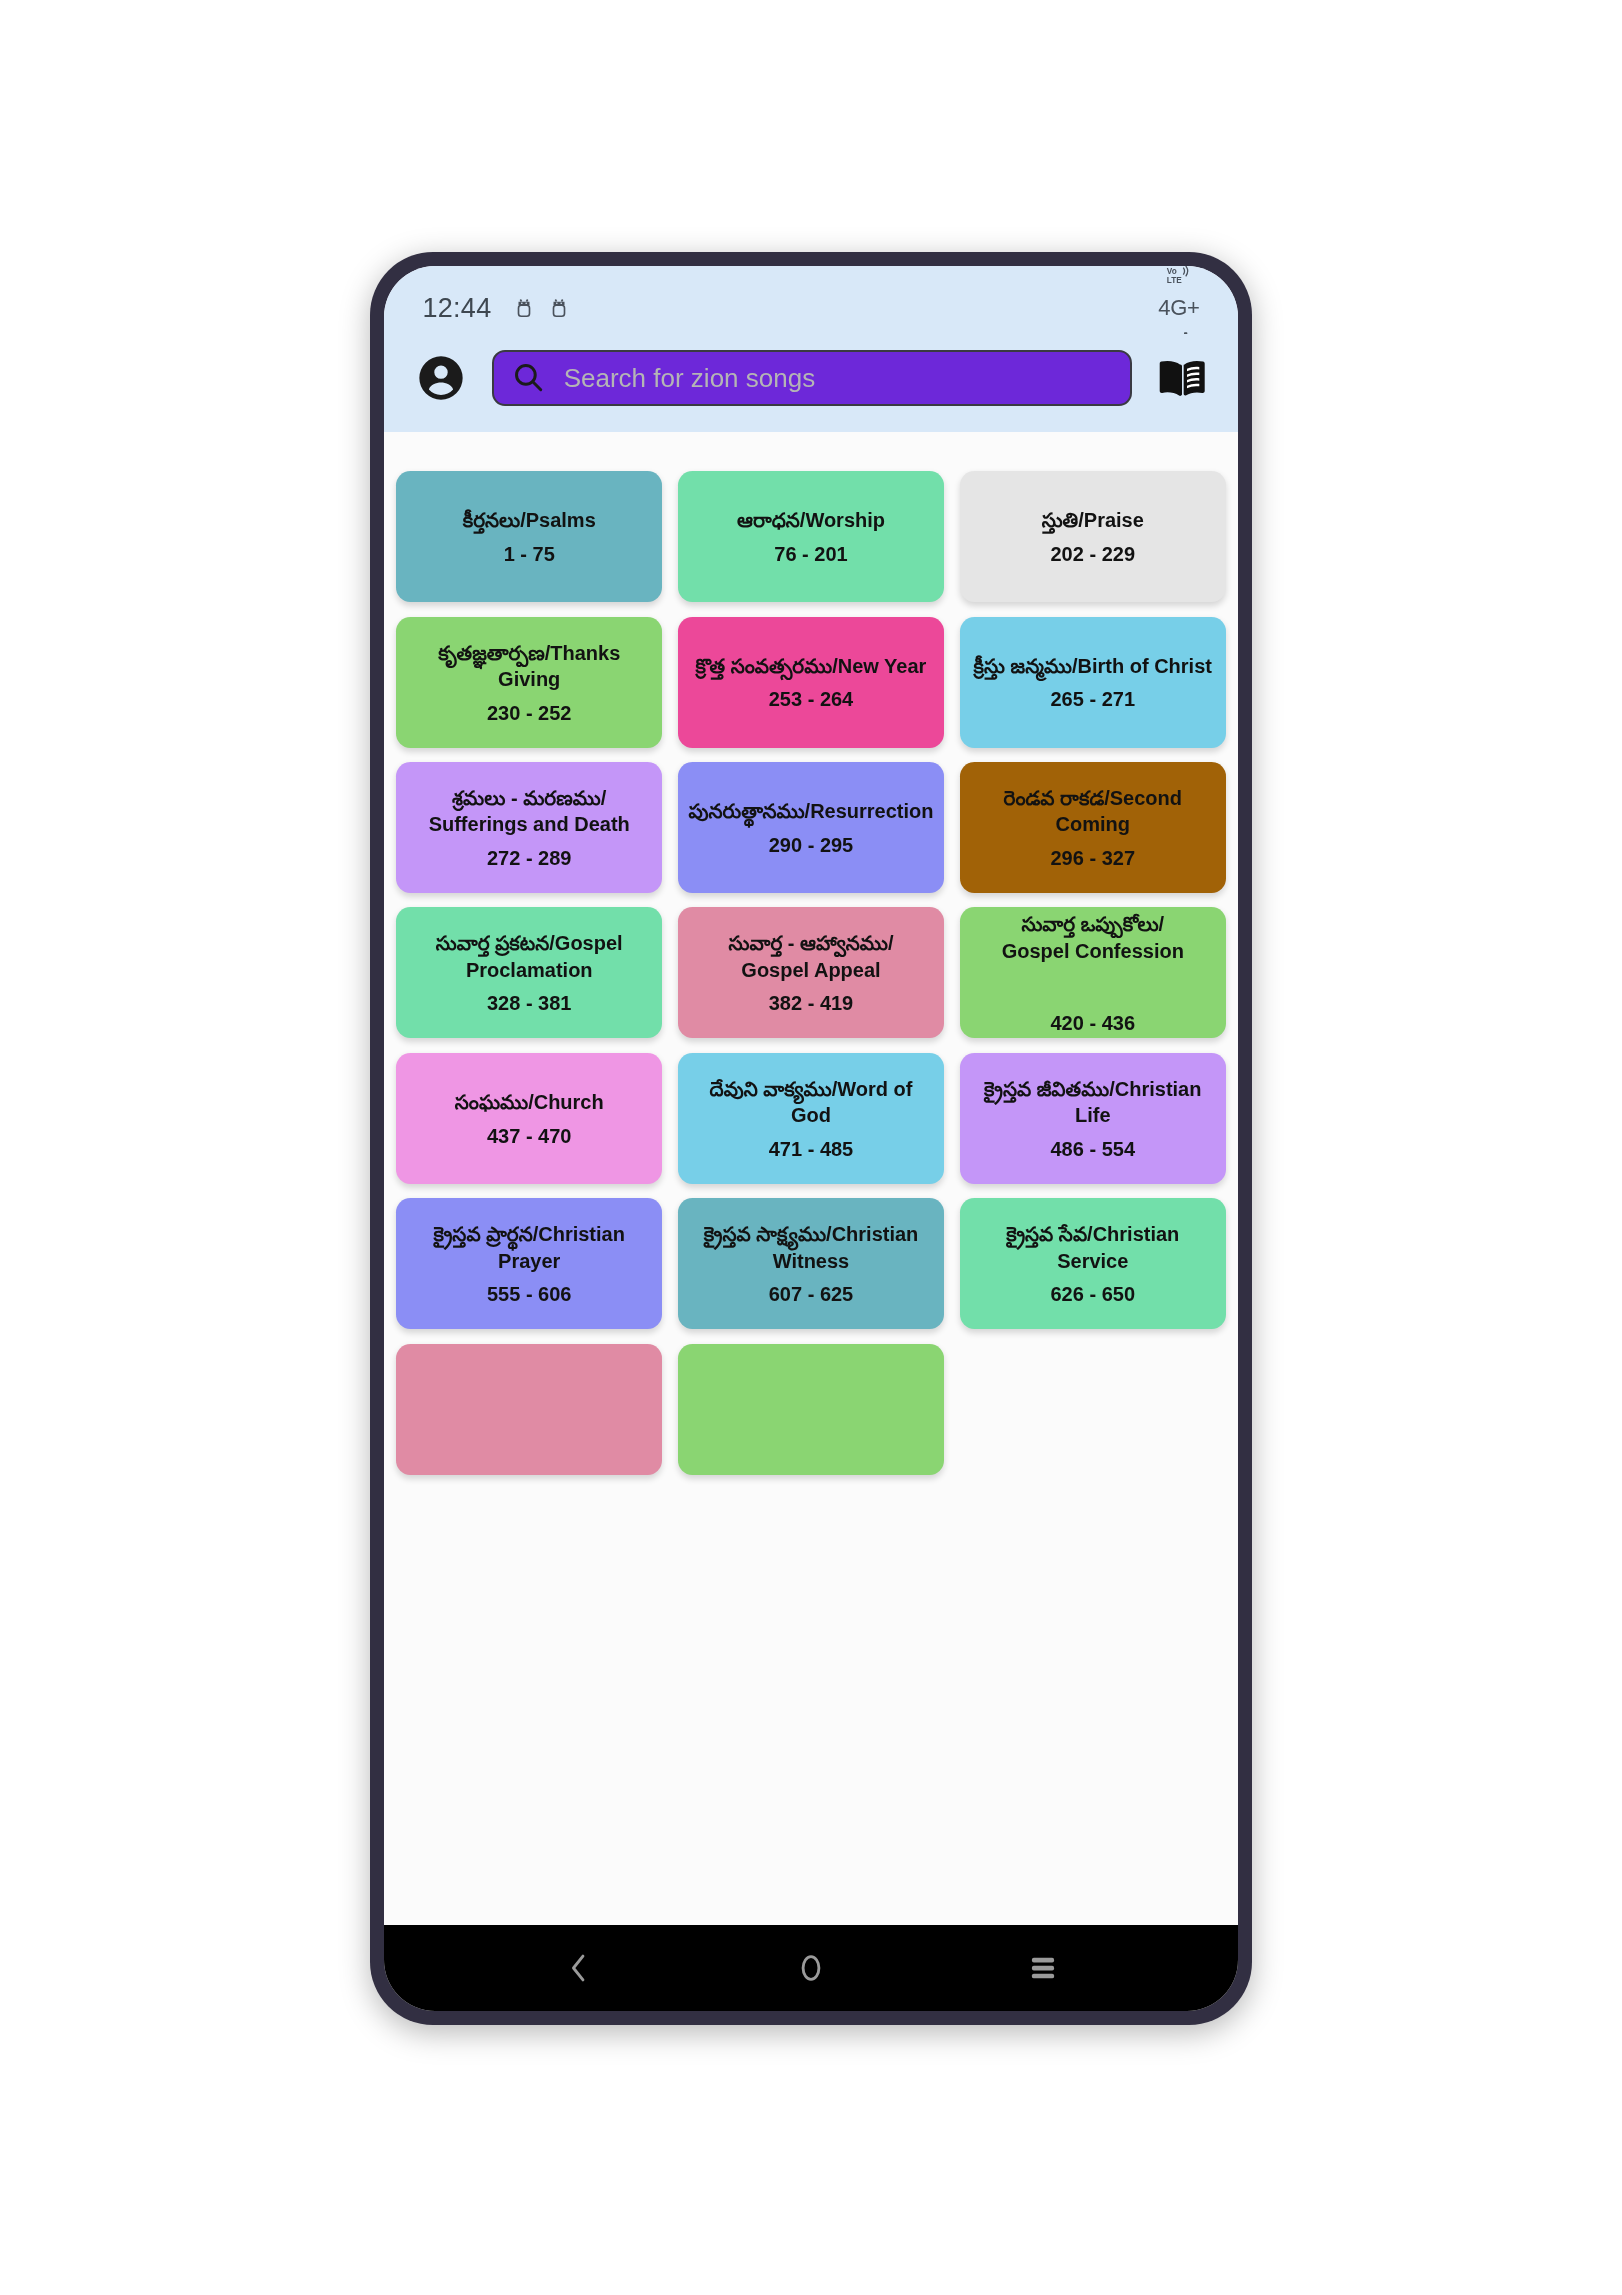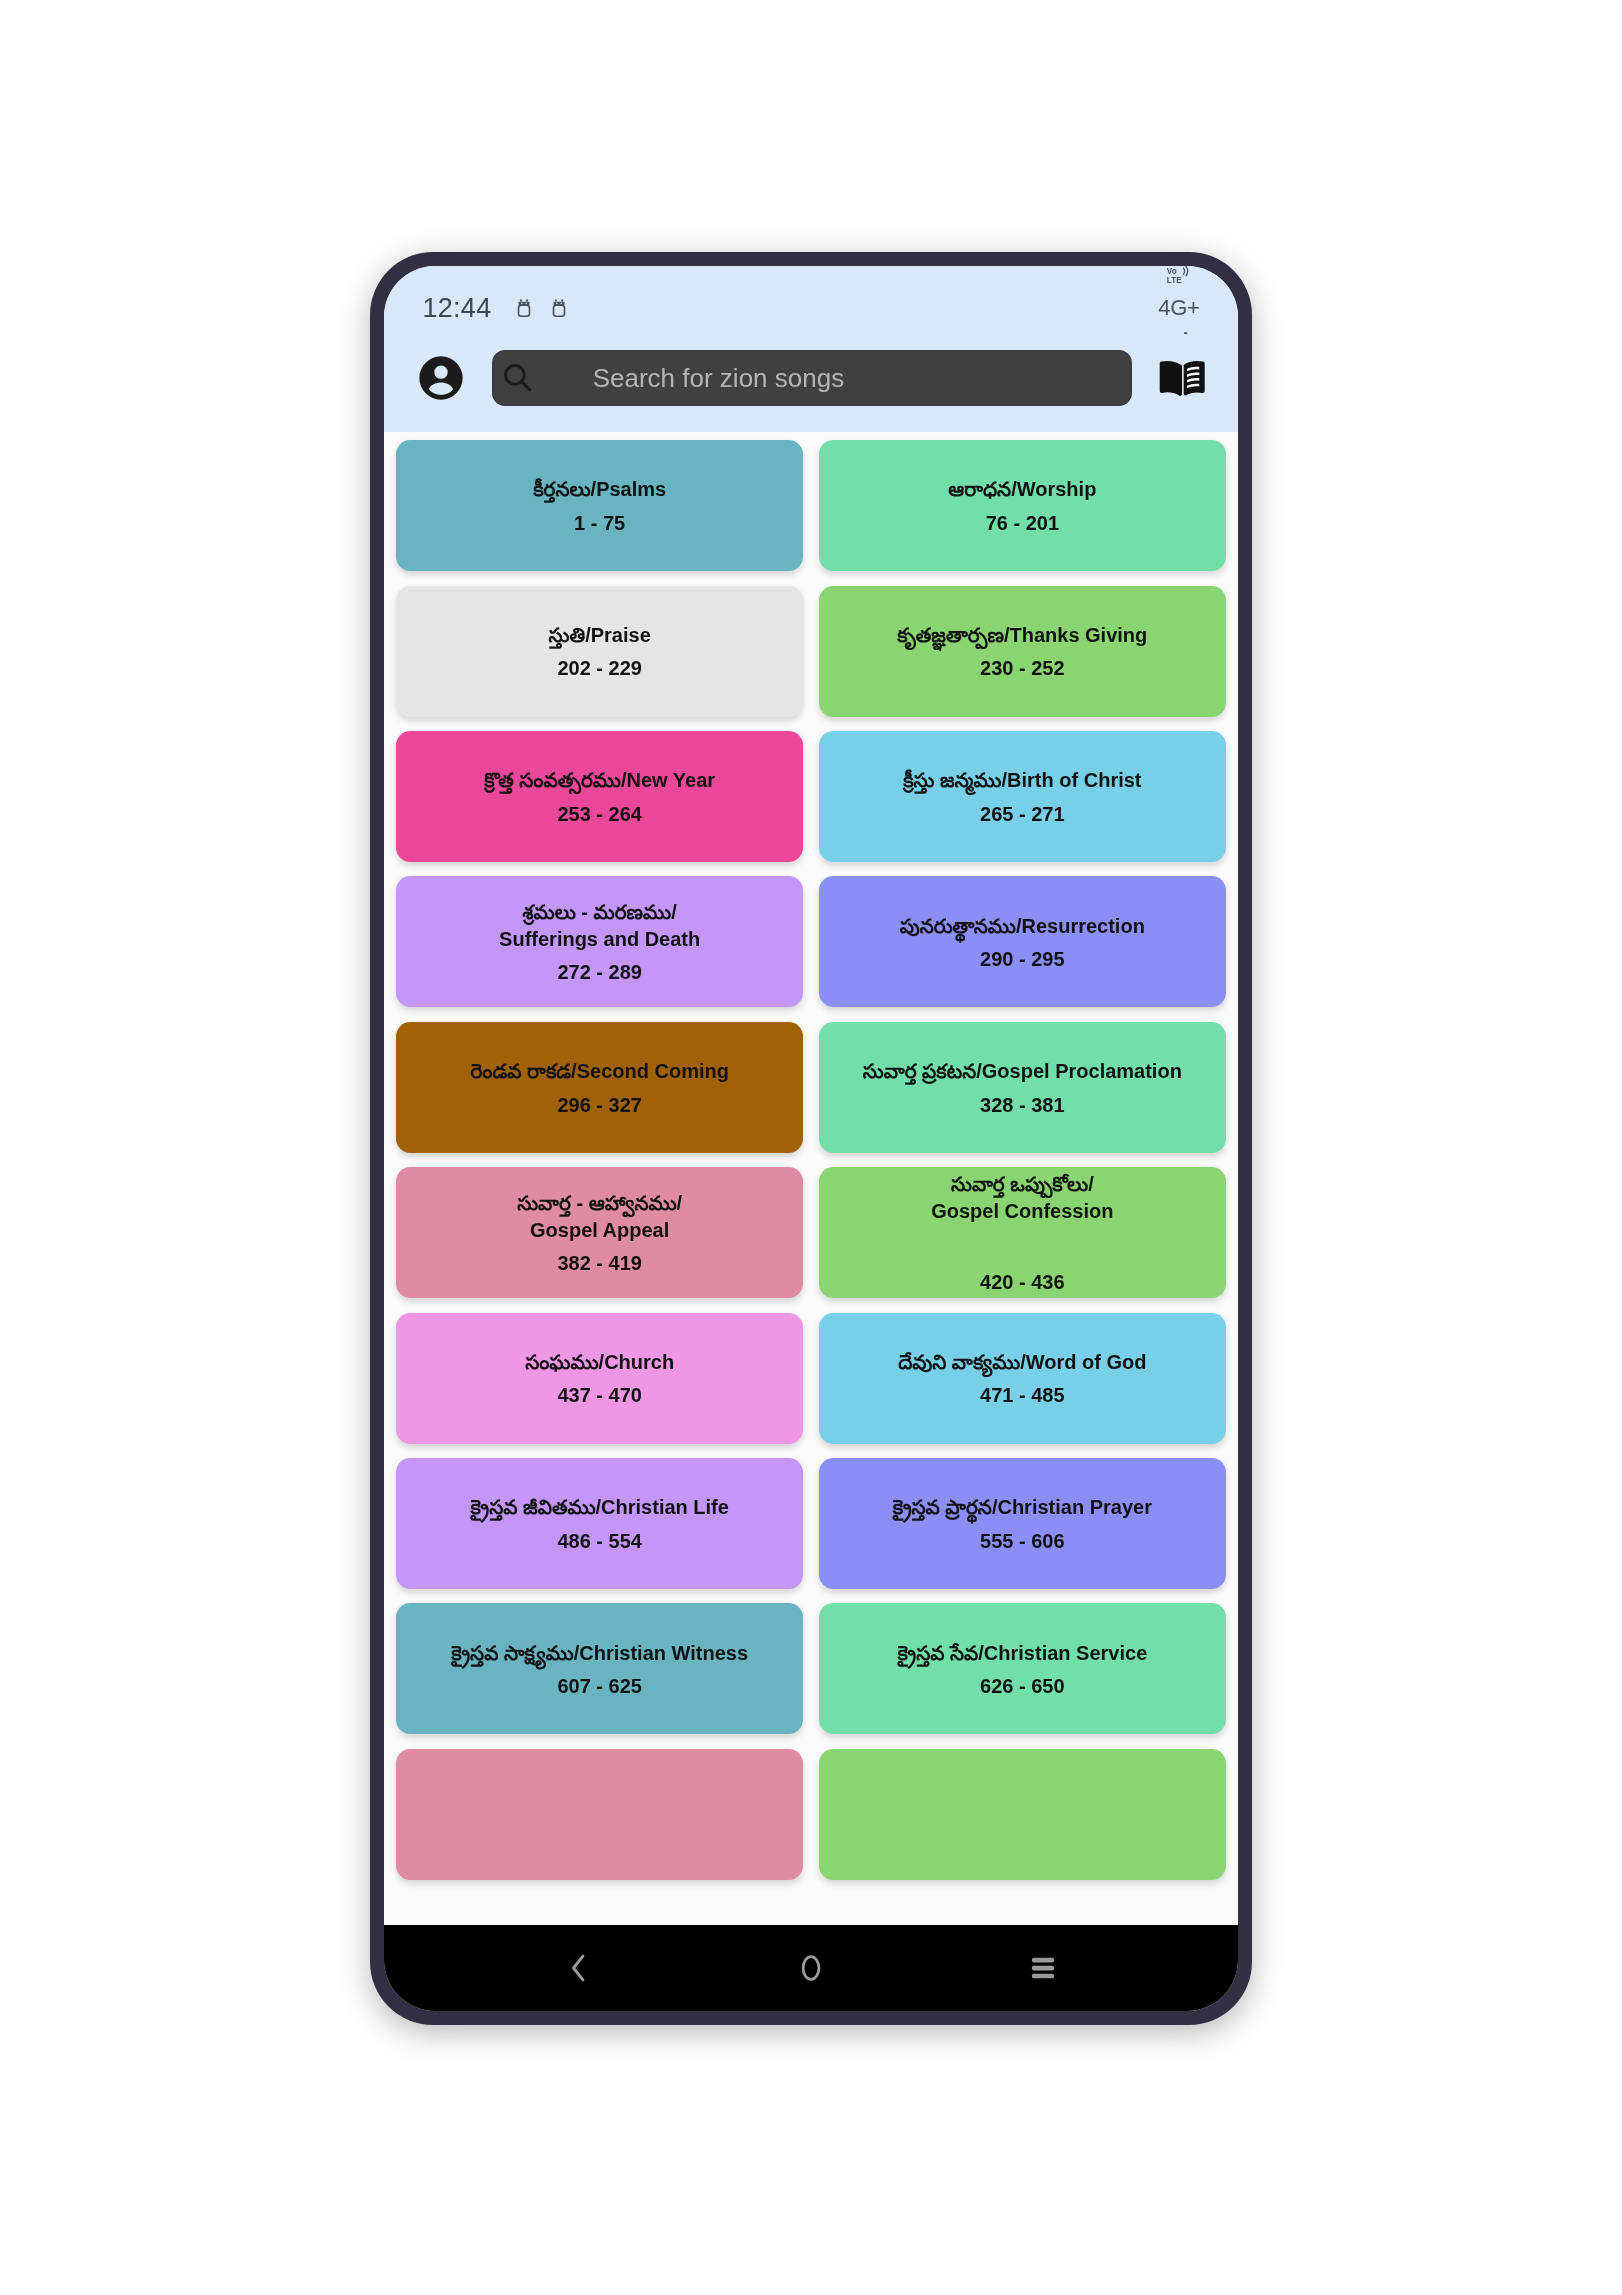--- a/index.html
+++ b/index.html
@@ -88,28 +88,27 @@
   }
   #account-button {
     width: 52px; height: 52px;
     flex: 0 0 auto;
     display: flex; align-items: center; justify-content: center;
   }
   #search-field {
     flex: 1 1 auto;
     margin: 0 25px;
     height: 56px;
-    background: #404040;
+    background: #6d28d9;
     border: 2px solid #3a3a42;
     border-radius: 13px;
     display: flex;
     align-items: center;
-    padding: 0 6px;
-    box-sizing: border-box;
-    gap: 40px;
+    padding: 0 17px;
+    box-sizing: border-box;
   }
   #search-placeholder {
     margin-left: 18.3px;
     font-size: 26px;
     color: #b5b5b5;
     font-family: "Liberation Sans", sans-serif;
     white-space: nowrap;
     overflow: hidden;
   }
   #bookmark-button {
@@ -121,22 +120,23 @@
   
   #category-scroll {
     flex: 1 1 auto;
     background: #fbfbfb;
     overflow: hidden;
     padding: 7.9px 11.8px 0 11.8px;
     box-sizing: border-box;
   }
   #category-grid {
     display: grid;
-    grid-template-columns: 1fr 1fr;
+    grid-template-columns: 1fr 1fr 1fr;
     gap: 14.4px 15.7px;
+    margin-top: 31px;
   }
   .category-card {
     border-radius: 14.4px;
     height: 131px;
     display: flex;
     flex-direction: column;
     align-items: center;
     justify-content: center;
     box-shadow: 0 3.3px 5.9px rgba(0,0,0,0.15);
     box-sizing: border-box;

